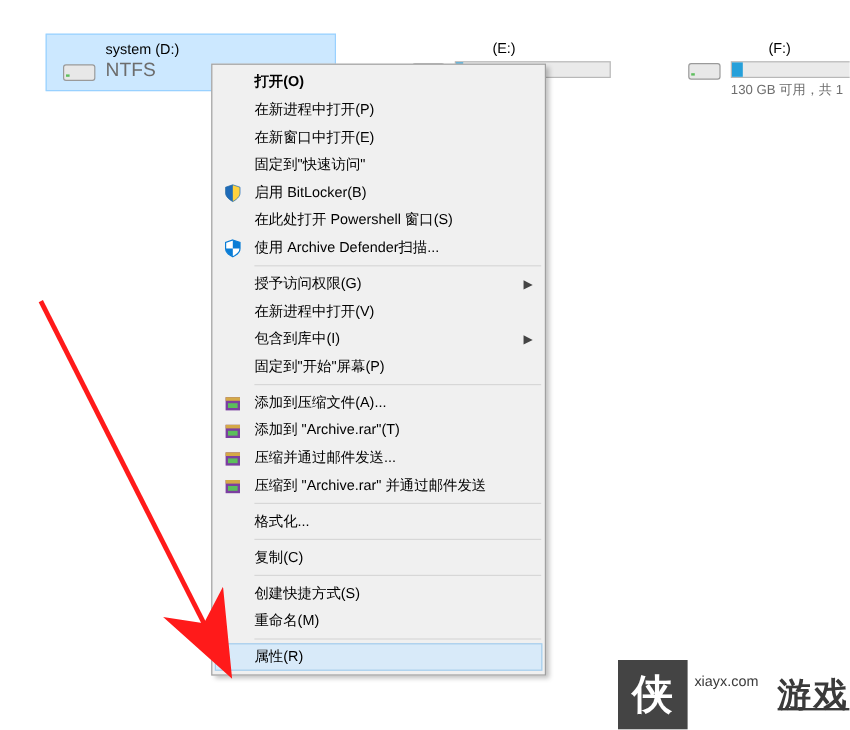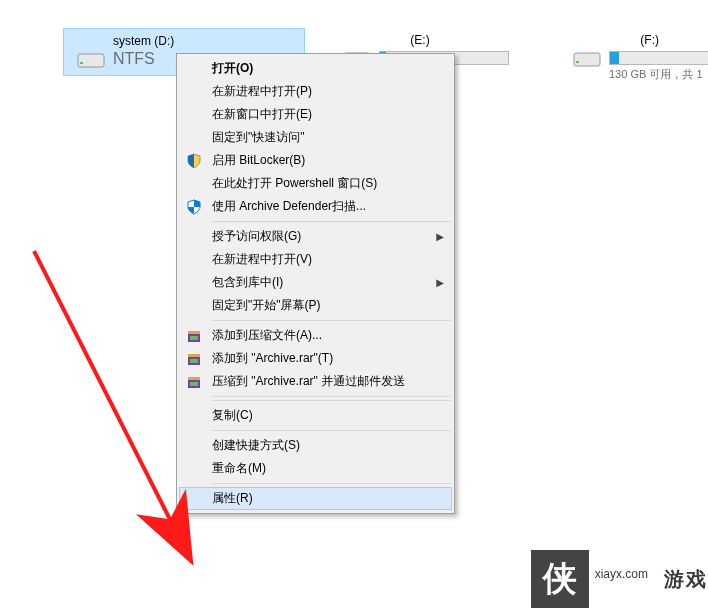--- a/index.html
+++ b/index.html
@@ -14,21 +14,20 @@
     }
     .drive {
       position: absolute;
       display: flex;
       align-items: flex-start;
       padding: 5px;
     }
     .drive.selected {
       background: #cce8ff;
       border: 1px solid #99d1ff;
-      margin-left: 25px;
     }
     .drive-icon {
       width: 28px;
       height: 18px;
       margin-top: 18px;
       margin-right: 8px;
       margin-left: 8px;
       position: relative;
     }
     .drive-icon svg { display: block; }
@@ -114,21 +113,21 @@
     }
     .wm-box {
       width: 58px; height: 58px;
       background:#444;
       display:flex; align-items:center; justify-content:center;
       color:#fff; font-size:34px; font-weight:700;
       margin-right: 6px;
       position: relative;
     }
     .wm-text { display:flex; flex-direction:row; font-size:12px; line-height:1.35; color:#3a3a3a;gap:16px;}
-    .wm-text .big { font-size: 20px; font-weight:700; letter-spacing:2px;}
+    .wm-text .big { font-size: 28px; font-weight:700; letter-spacing:2px;text-decoration:underline;}
   </style>
 </head>
 <body>
 
 <div class="drive selected" style="left:38px; top:28px; width:242px;">
   <div class="drive-icon">
     <svg width="28" height="18" viewBox="0 0 28 18">
         <rect x="1" y="2" width="26" height="13" rx="2" fill="#e8e8e8" stroke="#9a9a9a"></rect>
         <rect x="3" y="10" width="3" height="2" fill="#5fbf5f"></rect>
       </svg>
@@ -243,23 +242,36 @@
     <span class="mi-label">添加到 "Archive.rar"(T)</span>
   </div>
   <div class="menu-item">
     <span class="mi-icon">
         <svg width="16" height="16" viewBox="0 0 16 16">
           <rect x="2" y="3" width="12" height="11" fill="#7b3fa0"></rect>
           <rect x="2" y="3" width="12" height="3" fill="#d4a947"></rect>
           <rect x="4" y="8" width="8" height="4" fill="#5bbf5b"></rect>
         </svg>
       </span>
+    <span class="mi-label">压缩并通过邮件发送...</span>
+  </div>
+  <div class="menu-item">
+    <span class="mi-icon">
+        <svg width="16" height="16" viewBox="0 0 16 16">
+          <rect x="2" y="3" width="12" height="11" fill="#7b3fa0"></rect>
+          <rect x="2" y="3" width="12" height="3" fill="#d4a947"></rect>
+          <rect x="4" y="8" width="8" height="4" fill="#5bbf5b"></rect>
+        </svg>
+      </span>
     <span class="mi-label">压缩到 "Archive.rar" 并通过邮件发送</span>
   </div>
   <div class="menu-sep"></div>
+  <div class="menu-item">
+      <span class="mi-label">格式化...</span>
+    </div>
   <div class="menu-sep"></div>
   <div class="menu-item">
       <span class="mi-label">复制(C)</span>
     </div>
   <div class="menu-sep"></div>
   <div class="menu-item">
       <span class="mi-label">创建快捷方式(S)</span>
     </div>
   <div class="menu-item">
       <span class="mi-label">重命名(M)</span>

